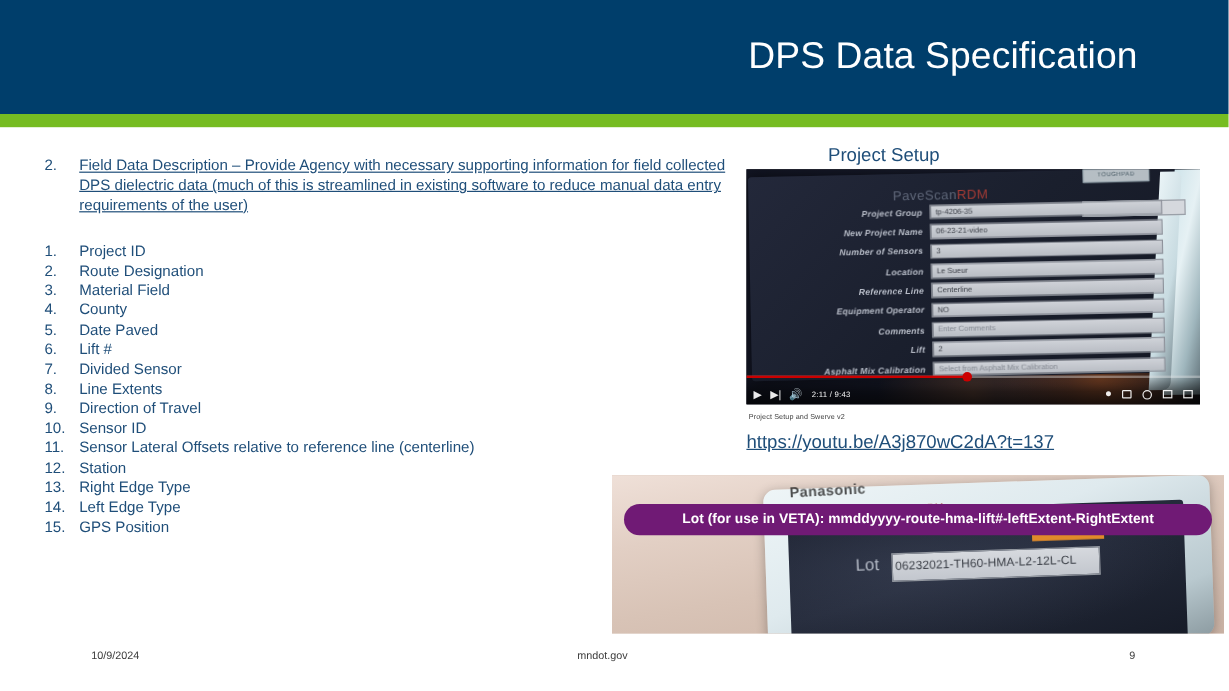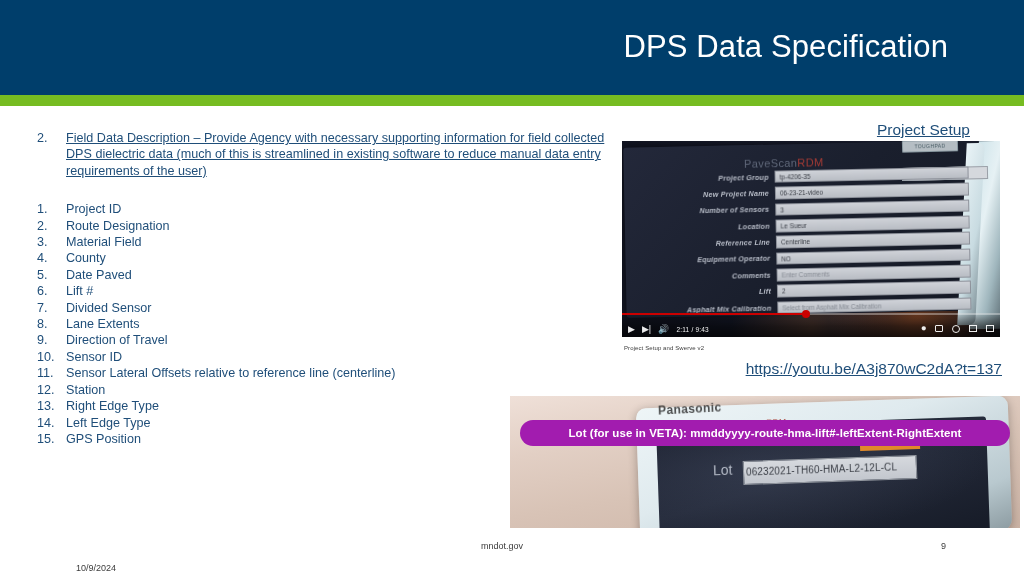--- a/index.html
+++ b/index.html
@@ -92,25 +92,24 @@
     box-sizing: border-box;
   }
   .li-text { flex: 1 1 auto; }
 
   
   .project-setup-label {
     position: absolute;
     left: 690px;
     top: 120px;
     width: 280px;
-    text-align: right;
+    text-align: left;
     color: #1F4E79;
     font-size: 15.5px;
     line-height: 20px;
-    text-decoration: underline;
   }
 
   
   .video-fig {
     position: absolute;
     left: 622px;
     top: 141px;
     width: 378px;
     height: 196px;
     overflow: hidden;
@@ -290,21 +289,21 @@
     top: 345px;
     font-size: 6px;
     color: #3d3d3d;
     letter-spacing: 0.1px;
   }
   .video-url {
     position: absolute;
     left: 622px;
     top: 358px;
     width: 380px;
-    text-align: right;
+    text-align: left;
     font-size: 15.5px;
     color: #1F4E79;
     text-decoration: underline;
     line-height: 22px;
   }
 
   
   .lot-fig {
     position: absolute;
     left: 510px;
@@ -430,37 +429,36 @@
     transform: rotate(-2deg);
     filter: blur(0.25px);
     white-space: nowrap;
   }
   .lot-banner {
     position: absolute;
     left: 10px;
     top: 24px;
     width: 490px;
     height: 26px;
-    background: #a21caf;
+    background: #701a75;
     border-radius: 13px;
     color: #ffffff;
     font-size: 11.5px;
     font-weight: bold;
     line-height: 26px;
     text-align: center;
     letter-spacing: 0.05px;
   }
 
   
   .footer-date {
     position: absolute;
     left: 76px; top: 541px;
     font-size: 9px;
     color: #3b3b3b;
-    margin-top: 22px;
   }
   .footer-site {
     position: absolute;
     left: 0; top: 541px;
     width: 1004px;
     text-align: center;
     font-size: 9px;
     color: #3b3b3b;
   }
   .footer-page {
@@ -510,21 +508,21 @@
       <div class="li-row">
         <div class="li-num">6.</div>
         <div class="li-text">Lift #</div>
       </div>
       <div class="li-row">
         <div class="li-num">7.</div>
         <div class="li-text">Divided Sensor</div>
       </div>
       <div class="li-row">
         <div class="li-num">8.</div>
-        <div class="li-text">Lane Extents</div>
+        <div class="li-text">Line Extents</div>
       </div>
       <div class="li-row">
         <div class="li-num">9.</div>
         <div class="li-text">Direction of Travel</div>
       </div>
       <div class="li-row">
         <div class="li-num">10.</div>
         <div class="li-text">Sensor ID</div>
       </div>
       <div class="li-row">

